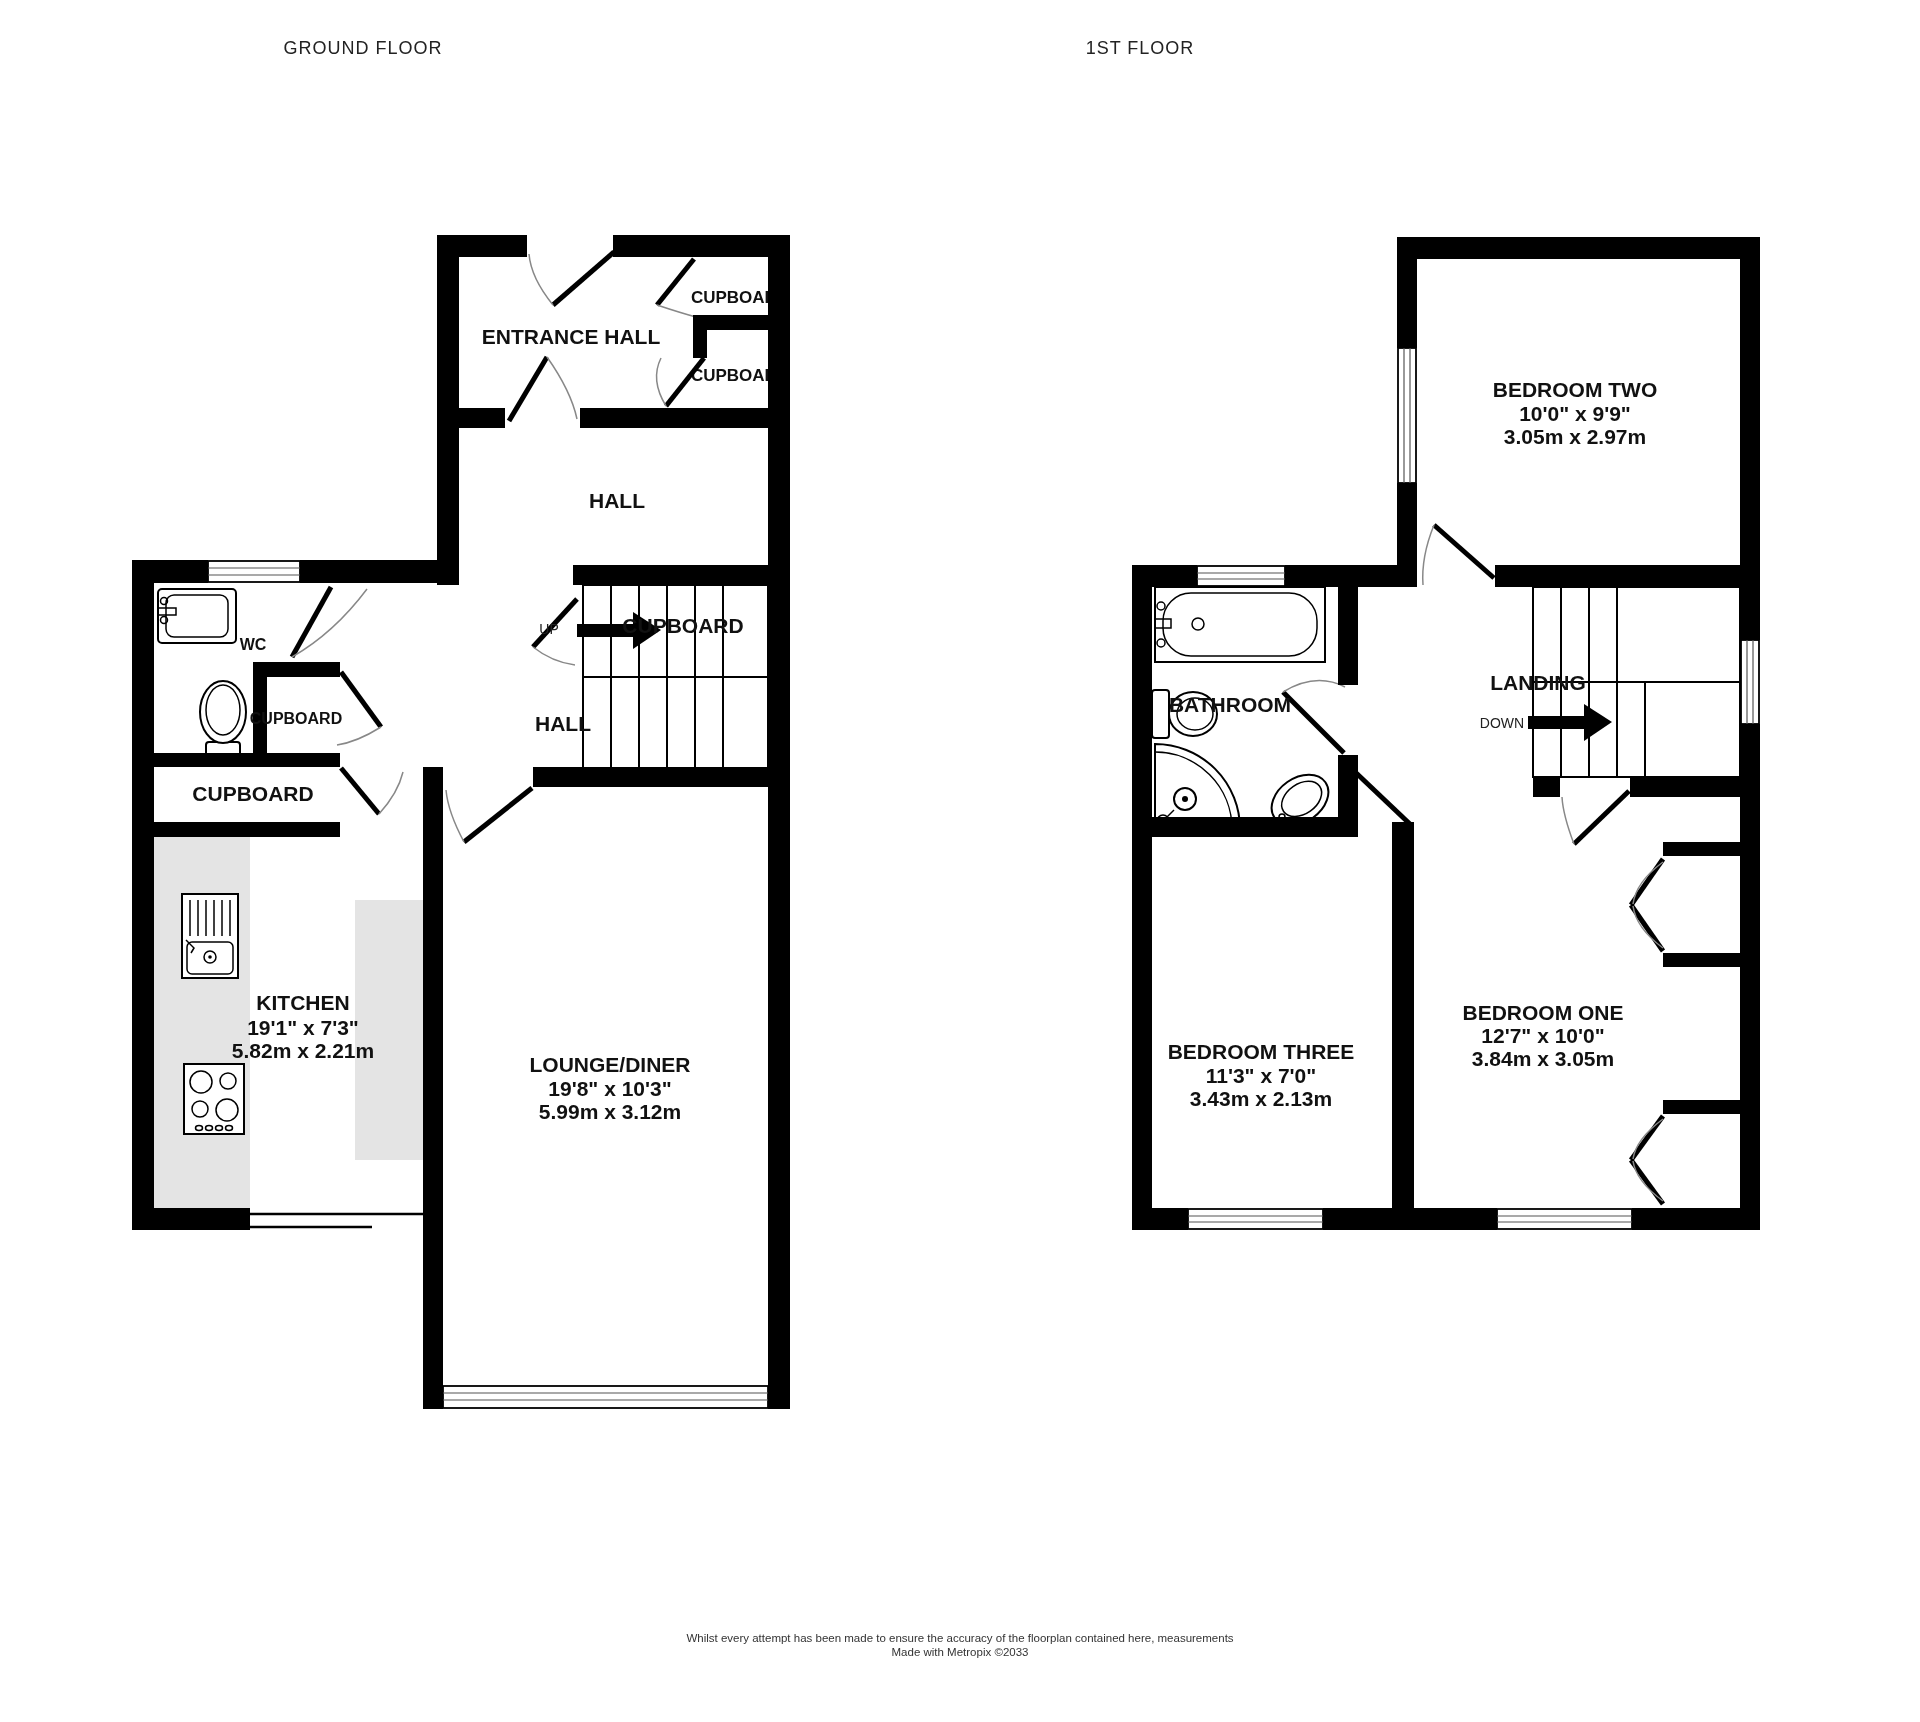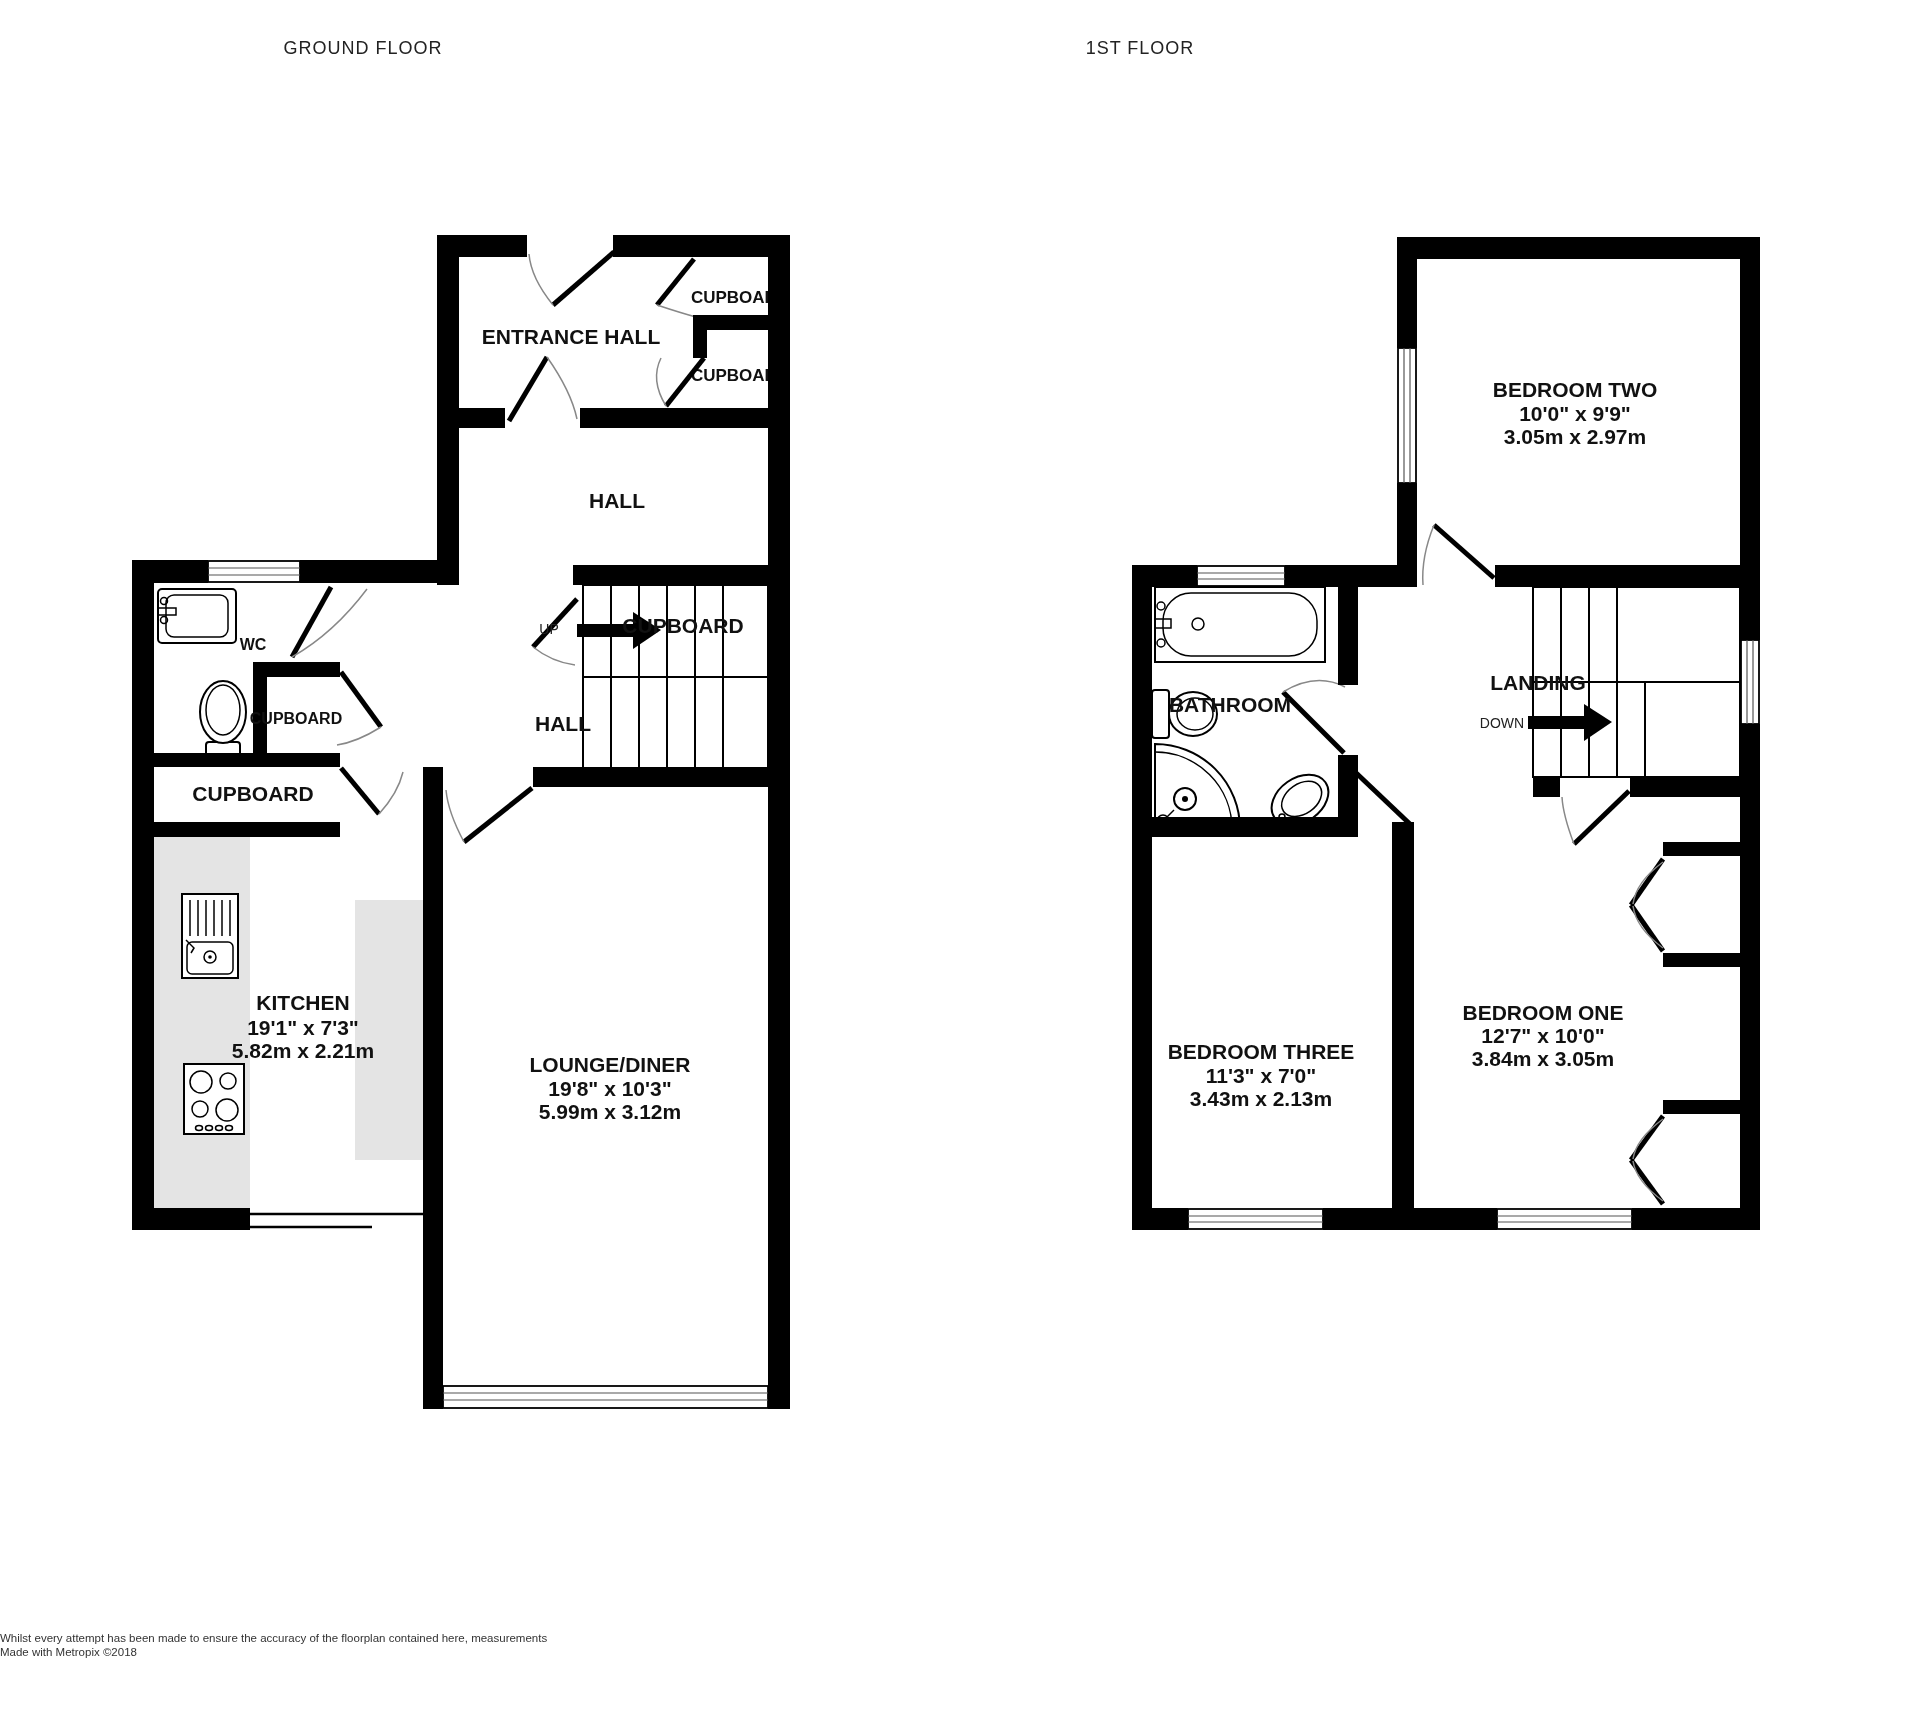--- a/index.html
+++ b/index.html
@@ -17,21 +17,21 @@
   .win{fill:#fff;stroke:#000;stroke-width:1.8;}
   .winl{stroke:#555;stroke-width:1.2;}
   .counter{fill:#e4e4e4;}
   .arrow{fill:#000;}
   text{font-family:"Liberation Sans",sans-serif;}
   .lbl{font-size:21px;font-weight:700;fill:#111;text-anchor:middle;}
   .lbl-md{font-size:17px;font-weight:700;fill:#111;text-anchor:middle;}
   .lbl-sm{font-size:16px;font-weight:700;fill:#111;text-anchor:middle;}
   .updown{font-size:14px;font-weight:400;fill:#222;text-anchor:middle;}
   .floor-title{font-size:18px;font-weight:400;fill:#222;text-anchor:middle;letter-spacing:1px;}
-  #footer{position:absolute;left:0;right:0;top:1632px;text-align:left;
+  #footer{position:absolute;left:0;right:0;top:1632px;text-align:center;
           font-size:11.5px;line-height:13.5px;color:#333;}
 </style>
 </head>
 <body>
 
 <div id="page">
 
 <svg width="1920" height="1722" viewBox="0 0 1920 1722">
 
   <g>
@@ -287,16 +287,16 @@
     <text class="lbl" x="1543" y="1043">12'7"  x 10'0"</text>
     <text class="lbl" x="1543" y="1066">3.84m  x 3.05m</text>
   </g>
 
   <text class="floor-title" x="363" y="54">GROUND FLOOR</text>
   <text class="floor-title" x="1140" y="54">1ST FLOOR</text>
 </svg>
 
   <div id="footer">
     <div>Whilst every attempt has been made to ensure the accuracy of the floorplan contained here, measurements</div>
-    <div>Made with Metropix ©2018</div>
+    <div>Made with Metropix ©2033</div>
   </div>
 
 </div>
 
 </body></html>

